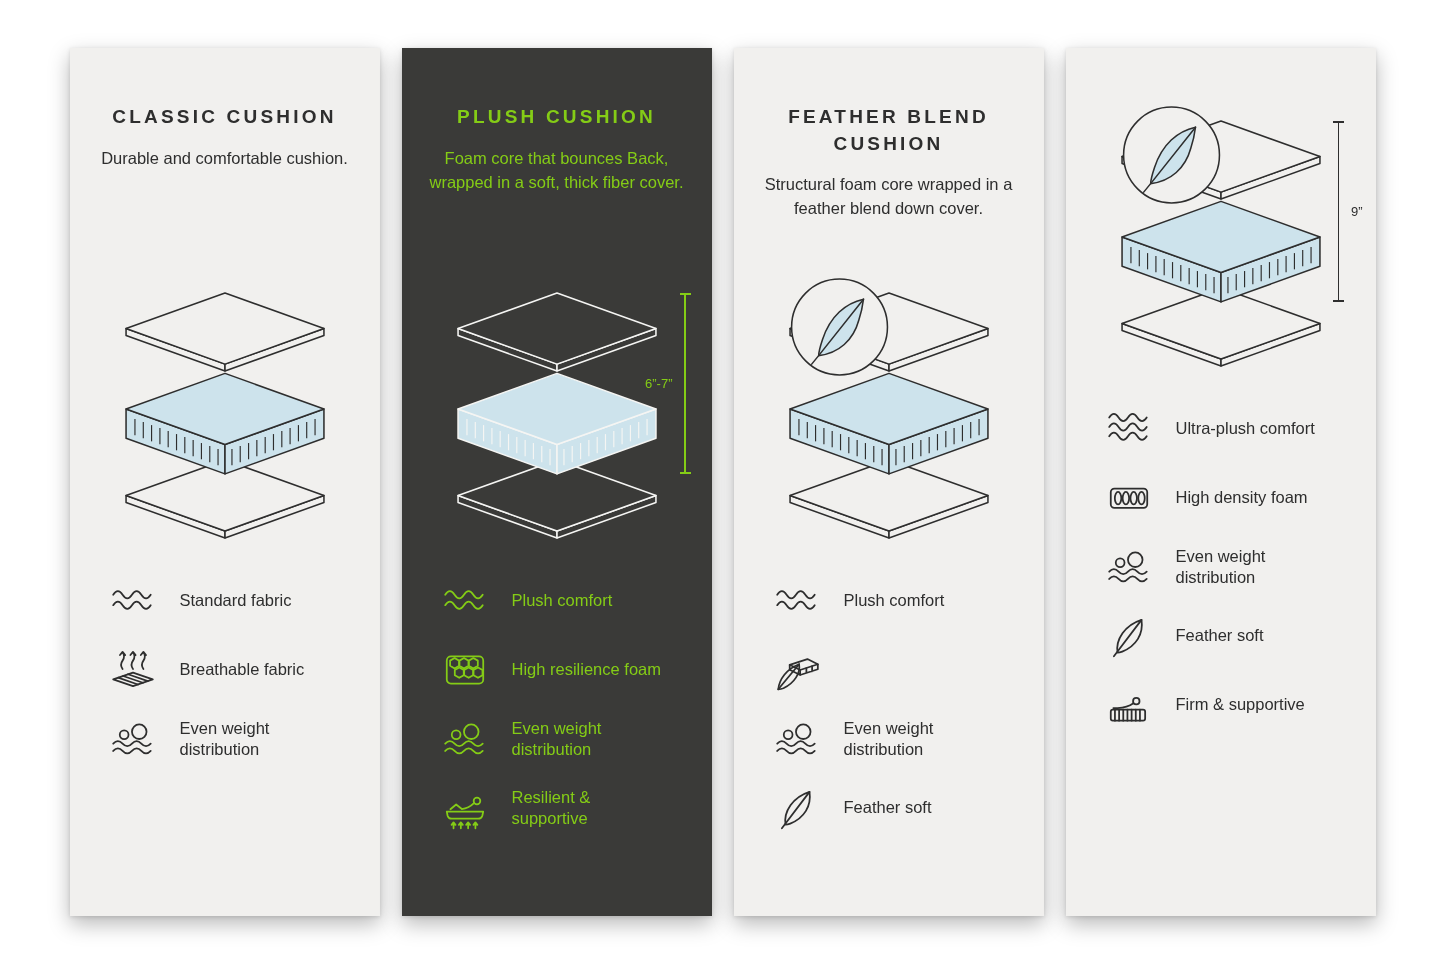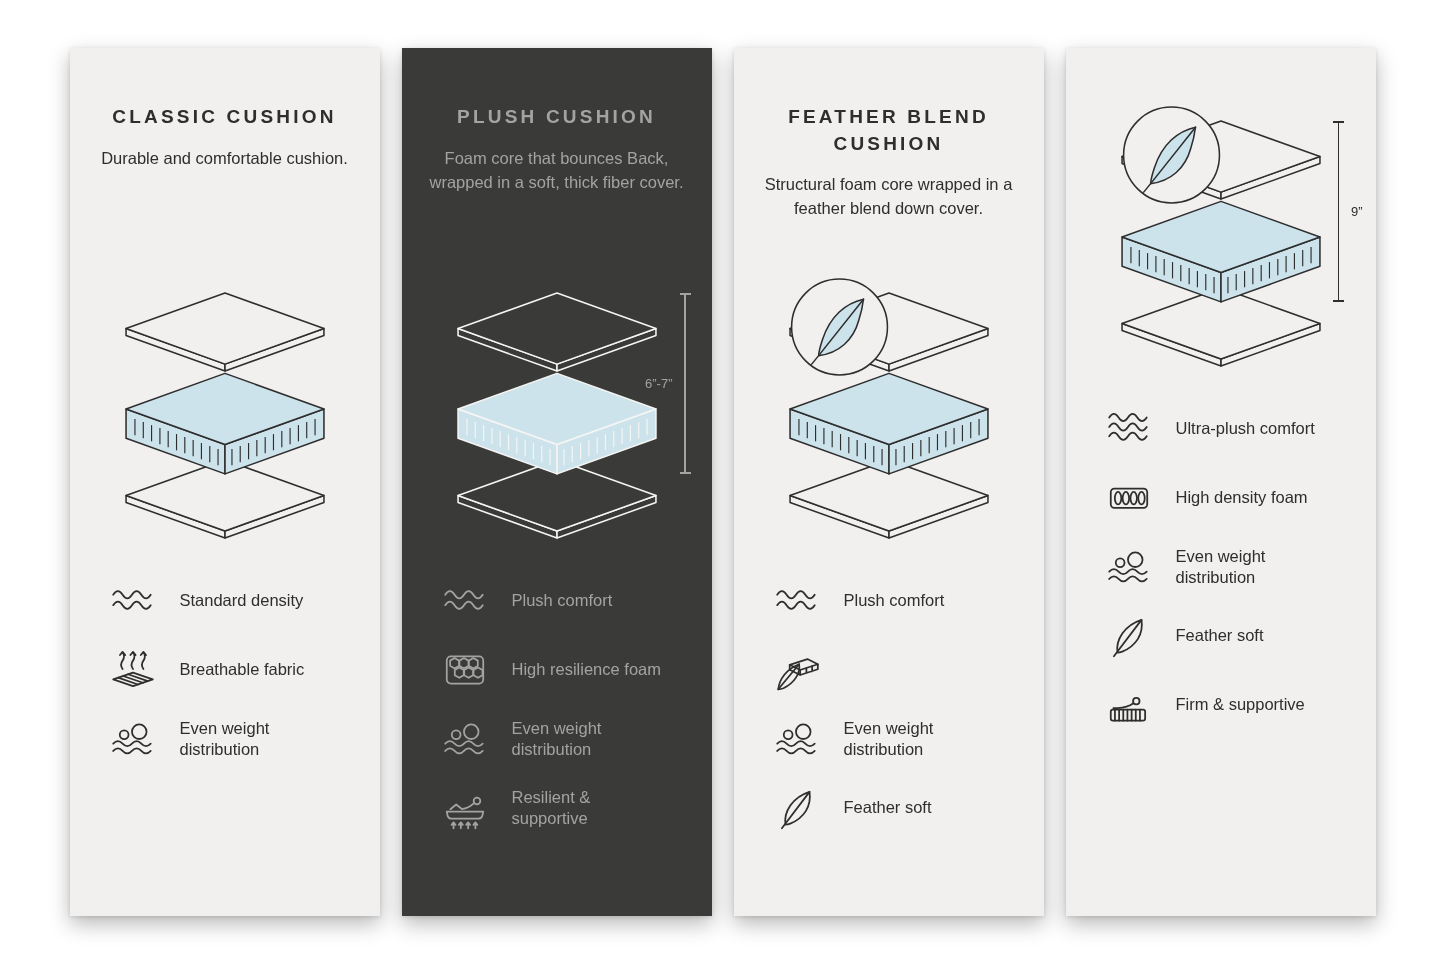--- a/index.html
+++ b/index.html
@@ -15,21 +15,21 @@
     position:absolute; top:48px; left:0; right:0;
     display:flex; justify-content:center; gap:22px;
   }
   .panel {
     width:310px; height:868px;
     background:#f1f0ee;
     box-shadow:0 8px 20px rgba(0,0,0,.28), 0 1px 4px rgba(0,0,0,.12);
     display:flex; flex-direction:column; align-items:center;
     box-sizing:border-box; padding-top:56px;
   }
-  .panel.dark { background:#3a3a38; color:#a3a3a3; }
+  .panel.dark { background:#3a3a38; color:#84cc16; }
   .head { height:172px; text-align:center; }
   .title {
     margin:0 auto; font-size:19px; font-weight:700;
     letter-spacing:3.2px; line-height:1.4; max-width:252px;
   }
   .desc { margin:16px auto 0; font-size:16.5px; line-height:1.45; max-width:256px; }
   .illo { position:relative; width:260px; height:272px; }
   svg.cushion { display:block; margin:0 auto; width:232px; height:269px; }
   .measure {
     position:absolute; right:-12px; top:17px; height:181px;
@@ -106,21 +106,21 @@
 
     </div>
     <ul class="features">
           <li class="feature">
     <span class="ficon">
               <svg viewBox="0 0 48 48" fill="none" stroke="currentColor" stroke-width="1.7" stroke-linecap="round" stroke-linejoin="round">
                 <path d="M5,18 c3,-4.6 6,-4.6 9,0 c3,4.6 6,4.6 9,0 c3,-4.6 6,-4.6 9,0 c3,4.6 6,4.6 9,0"></path>
                 <path d="M5,28 c3,-4.6 6,-4.6 9,0 c3,4.6 6,4.6 9,0 c3,-4.6 6,-4.6 9,0 c3,4.6 6,4.6 9,0"></path>
               </svg>
             </span>
-    <span class="flabel">Standard density</span>
+    <span class="flabel">Standard fabric</span>
   </li>
           <li class="feature">
     <span class="ficon">
               <svg viewBox="0 0 48 48" fill="none" stroke="currentColor" stroke-width="1.7" stroke-linecap="round" stroke-linejoin="round">
                 <path d="M5,33 L24,26.5 L43,33 L24,39.5 Z"></path>
                 <path d="M9.75,31.4 L28.75,37.9 M14.5,29.75 L33.5,36.25 M19.25,28.1 L38.25,34.6"></path>
                 <path d="M14,23 c-2,-2.8 -2,-5.2 0,-8 c2,-2.8 2,-5.2 0,-8 M11.5,9.6 L14,6.6 L16.5,9.6"></path>
                 <path d="M24,23 c-2,-2.8 -2,-5.2 0,-8 c2,-2.8 2,-5.2 0,-8 M21.5,9.6 L24,6.6 L26.5,9.6"></path>
                 <path d="M34,23 c-2,-2.8 -2,-5.2 0,-8 c2,-2.8 2,-5.2 0,-8 M31.5,9.6 L34,6.6 L36.5,9.6"></path>
               </svg>

